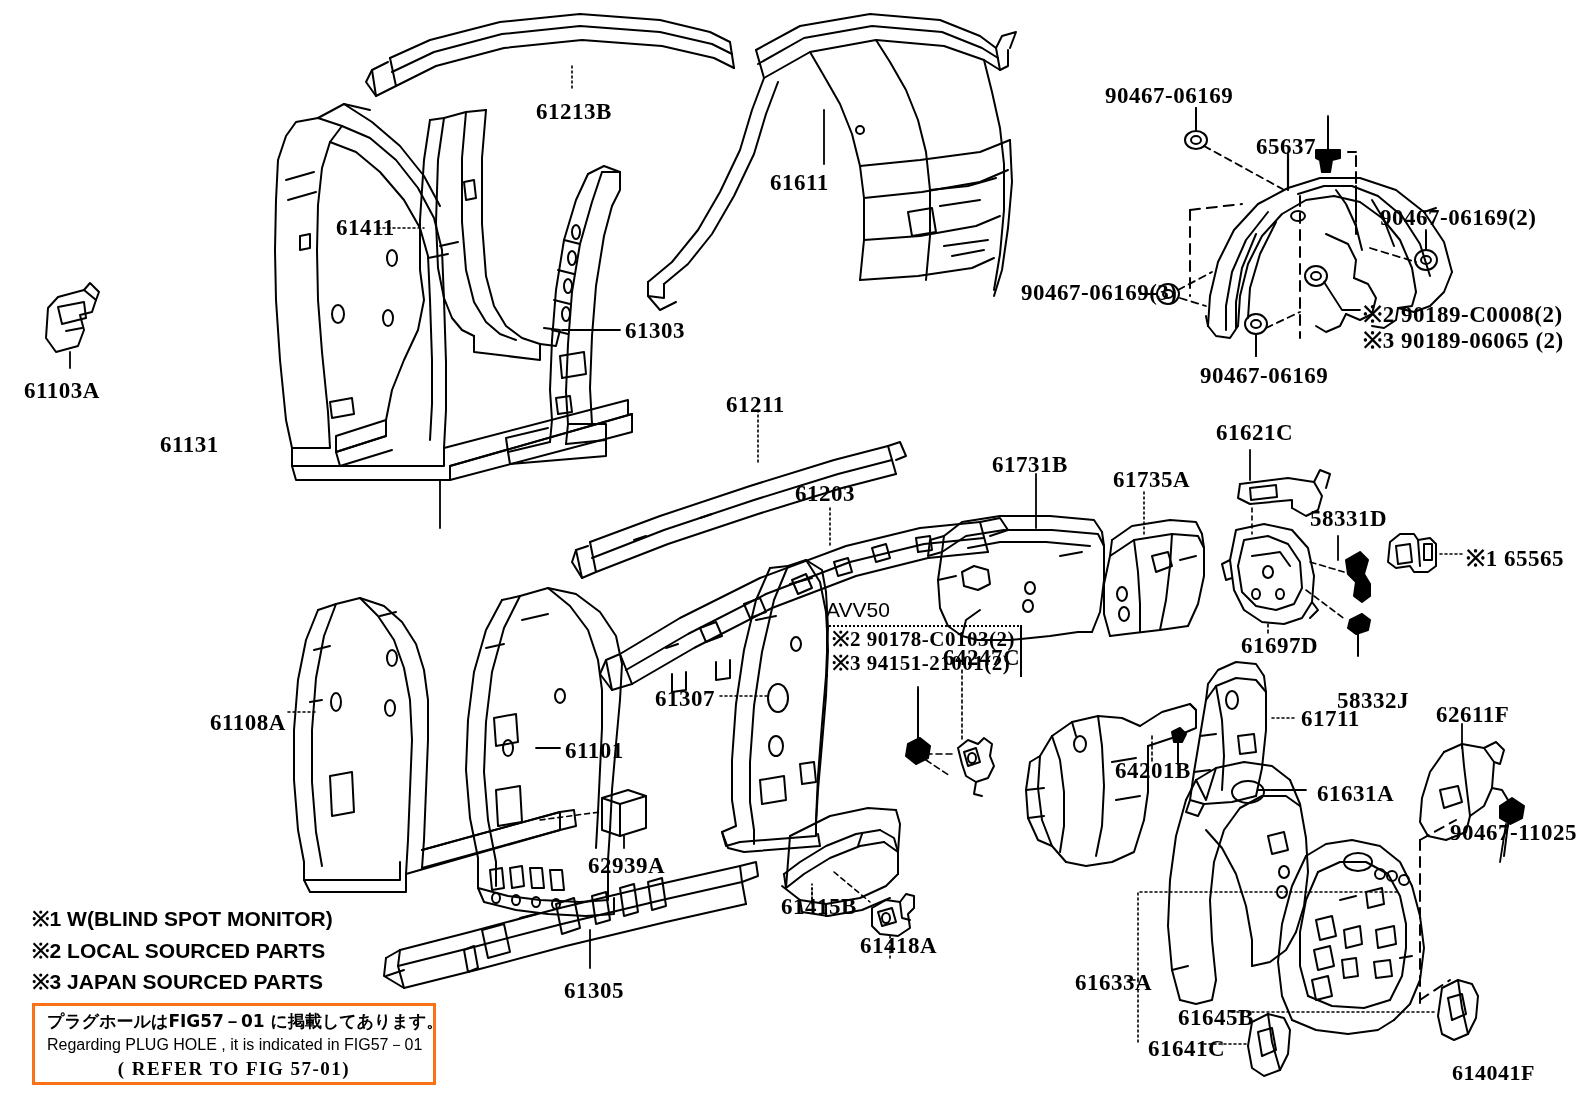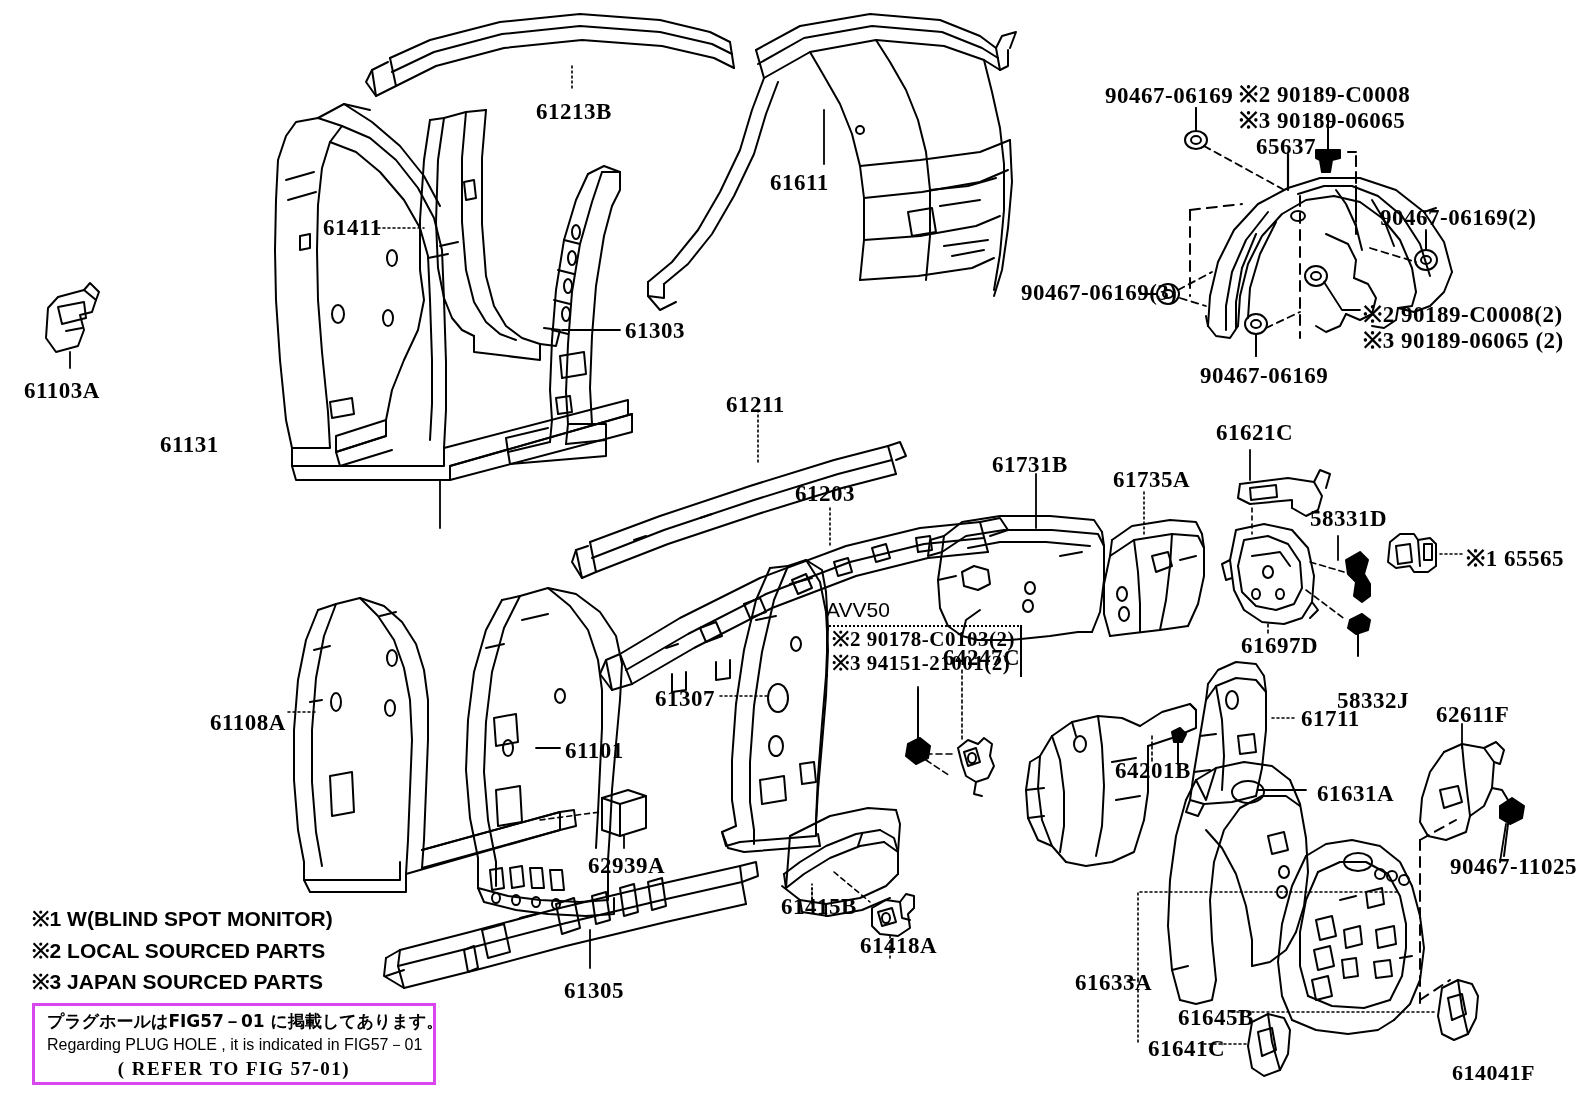--- a/index.html
+++ b/index.html
@@ -26,21 +26,21 @@
     font-family:"Liberation Sans", sans-serif;
     font-weight:bold;
     font-size:21px;
     line-height:1.5;
     color:#000;
     white-space:nowrap;
   }
   .notes div{margin:0;}
   .plugbox{
     position:absolute;
-    border:3px solid #d946ef;
+    border:3px solid #f97316;
     background:#fff;
     text-align:center;
     padding:4px 12px 7px 12px;
     box-sizing:border-box;
   }
   .plugbox .jp{
     font-family:"DejaVu Sans", sans-serif;
     font-weight:bold;
     font-size:17px;
     line-height:1.35;
@@ -645,21 +645,21 @@
       <path d="M1190 210 L1242 204" stroke-width="2" stroke-dasharray="10 7"></path>
       <path d="M1356 156 L1356 234" stroke-width="2" stroke-dasharray="10 7"></path>
       <path d="M1300 196 L1300 338" stroke-width="2" stroke-dasharray="10 7"></path>
 
     </g>
   </svg>
 
   <div class="lbl" style="left:24px;top:378px;">61103A</div>
   <div class="lbl" style="left:160px;top:432px;">61131</div>
   <div class="lbl" style="left:536px;top:99px;">61213B</div>
-  <div class="lbl" style="left:323px;top:215px;">61411</div>
+  <div class="lbl" style="left:336px;top:215px;">61411</div>
   <div class="lbl" style="left:625px;top:318px;">61303</div>
   <div class="lbl" style="left:770px;top:170px;">61611</div>
   <div class="lbl" style="left:726px;top:392px;">61211</div>
   <div class="lbl" style="left:795px;top:481px;">61203</div>
   <div class="lbl" style="left:210px;top:710px;">61108A</div>
   <div class="lbl" style="left:565px;top:738px;">61101</div>
   <div class="lbl" style="left:655px;top:686px;">61307</div>
   <div class="lbl" style="left:588px;top:853px;">62939A</div>
   <div class="lbl" style="left:564px;top:978px;">61305</div>
   <div class="lbl" style="left:781px;top:894px;">61415B</div>
@@ -669,34 +669,30 @@
   <div class="lbl" style="left:1216px;top:420px;">61621C</div>
   <div class="lbl" style="left:1310px;top:506px;">58331D</div>
   <div class="lbl" style="left:1241px;top:633px;">61697D</div>
   <div class="lbl" style="left:1337px;top:688px;">58332J</div>
   <div class="lbl" style="left:1466px;top:546px;">※1 65565</div>
   <div class="lbl" style="left:1301px;top:706px;">61711</div>
   <div class="lbl" style="left:1436px;top:702px;">62611F</div>
   <div class="lbl" style="left:943px;top:645px;">64247C</div>
   <div class="lbl" style="left:1115px;top:758px;">64201B</div>
   <div class="lbl" style="left:1317px;top:781px;">61631A</div>
-  <div class="lbl" style="left:1450px;top:854px;">90467-11025</div>
+  <div class="lbl" style="left:1450px;top:820px;">90467-11025</div>
   <div class="lbl" style="left:1075px;top:970px;">61633A</div>
   <div class="lbl" style="left:1178px;top:1005px;">61645B</div>
   <div class="lbl" style="left:1148px;top:1036px;">61641C</div>
   <div class="lbl" style="left:1256px;top:134px;">65637</div>
   <div class="lbl" style="left:1105px;top:83px;">90467-06169</div>
   <div class="lbl" style="left:1380px;top:205px;">90467-06169(2)</div>
   <div class="lbl" style="left:997px;top:280px;margin-left:24px;">90467-06169(3)</div>
   <div class="lbl" style="left:1200px;top:363px;">90467-06169</div>
 
-  <div class="lbl blk2" style="left:1239px;top:82px;">
-    <span>※2 90189-C0008</span>
-    <span>※3 90189-06065</span>
-  </div>
 
   <div class="lbl blk2" style="left:1363px;top:302px;">
     <span>※2 90189-C0008(2)</span>
     <span>※3 90189-06065 (2)</span>
   </div>
 
   <div class="avv-title" style="left:826px;top:598px;">AVV50</div>
   <div class="avv-box" style="left:826px;top:625px;width:196px;height:52px;"></div>
   <div class="lbl blk2" style="left:832px;top:628px;font-size:21px;">
     <span>※2 90178-C0103(2)</span>

